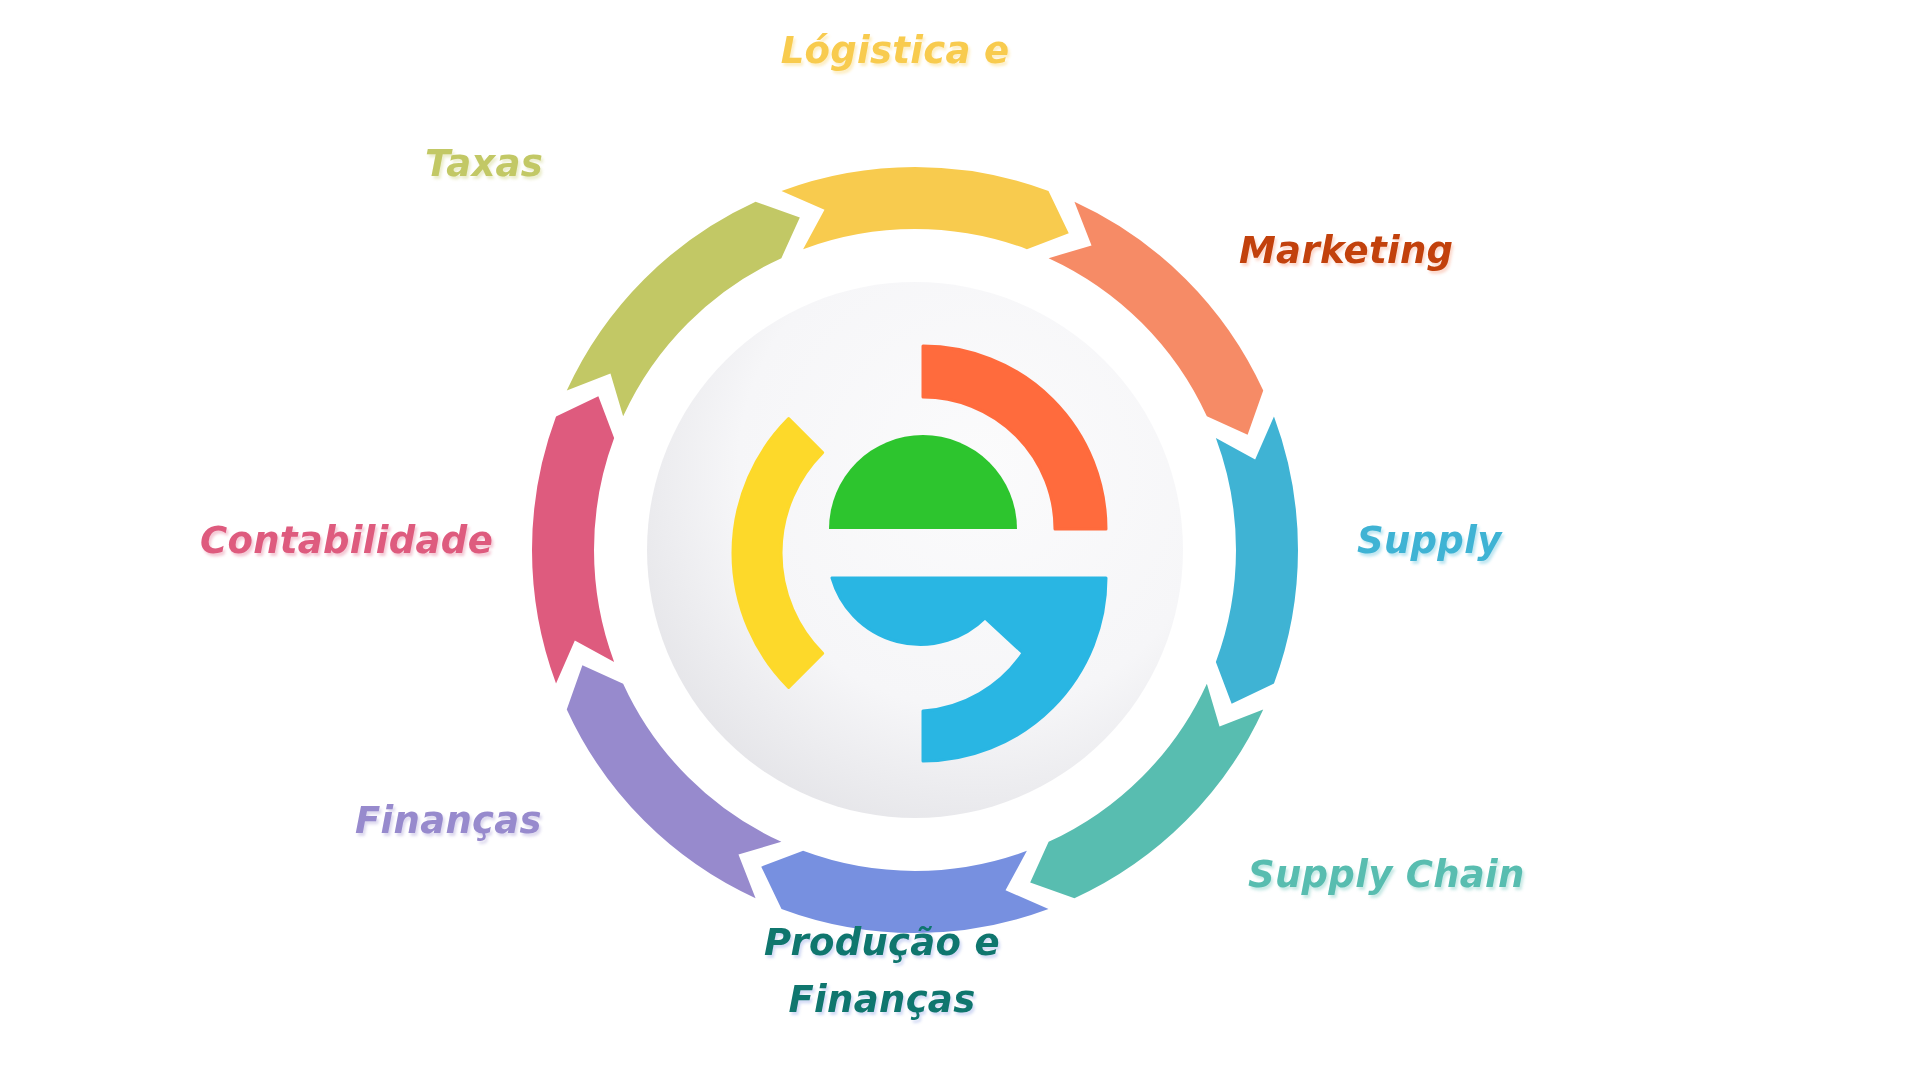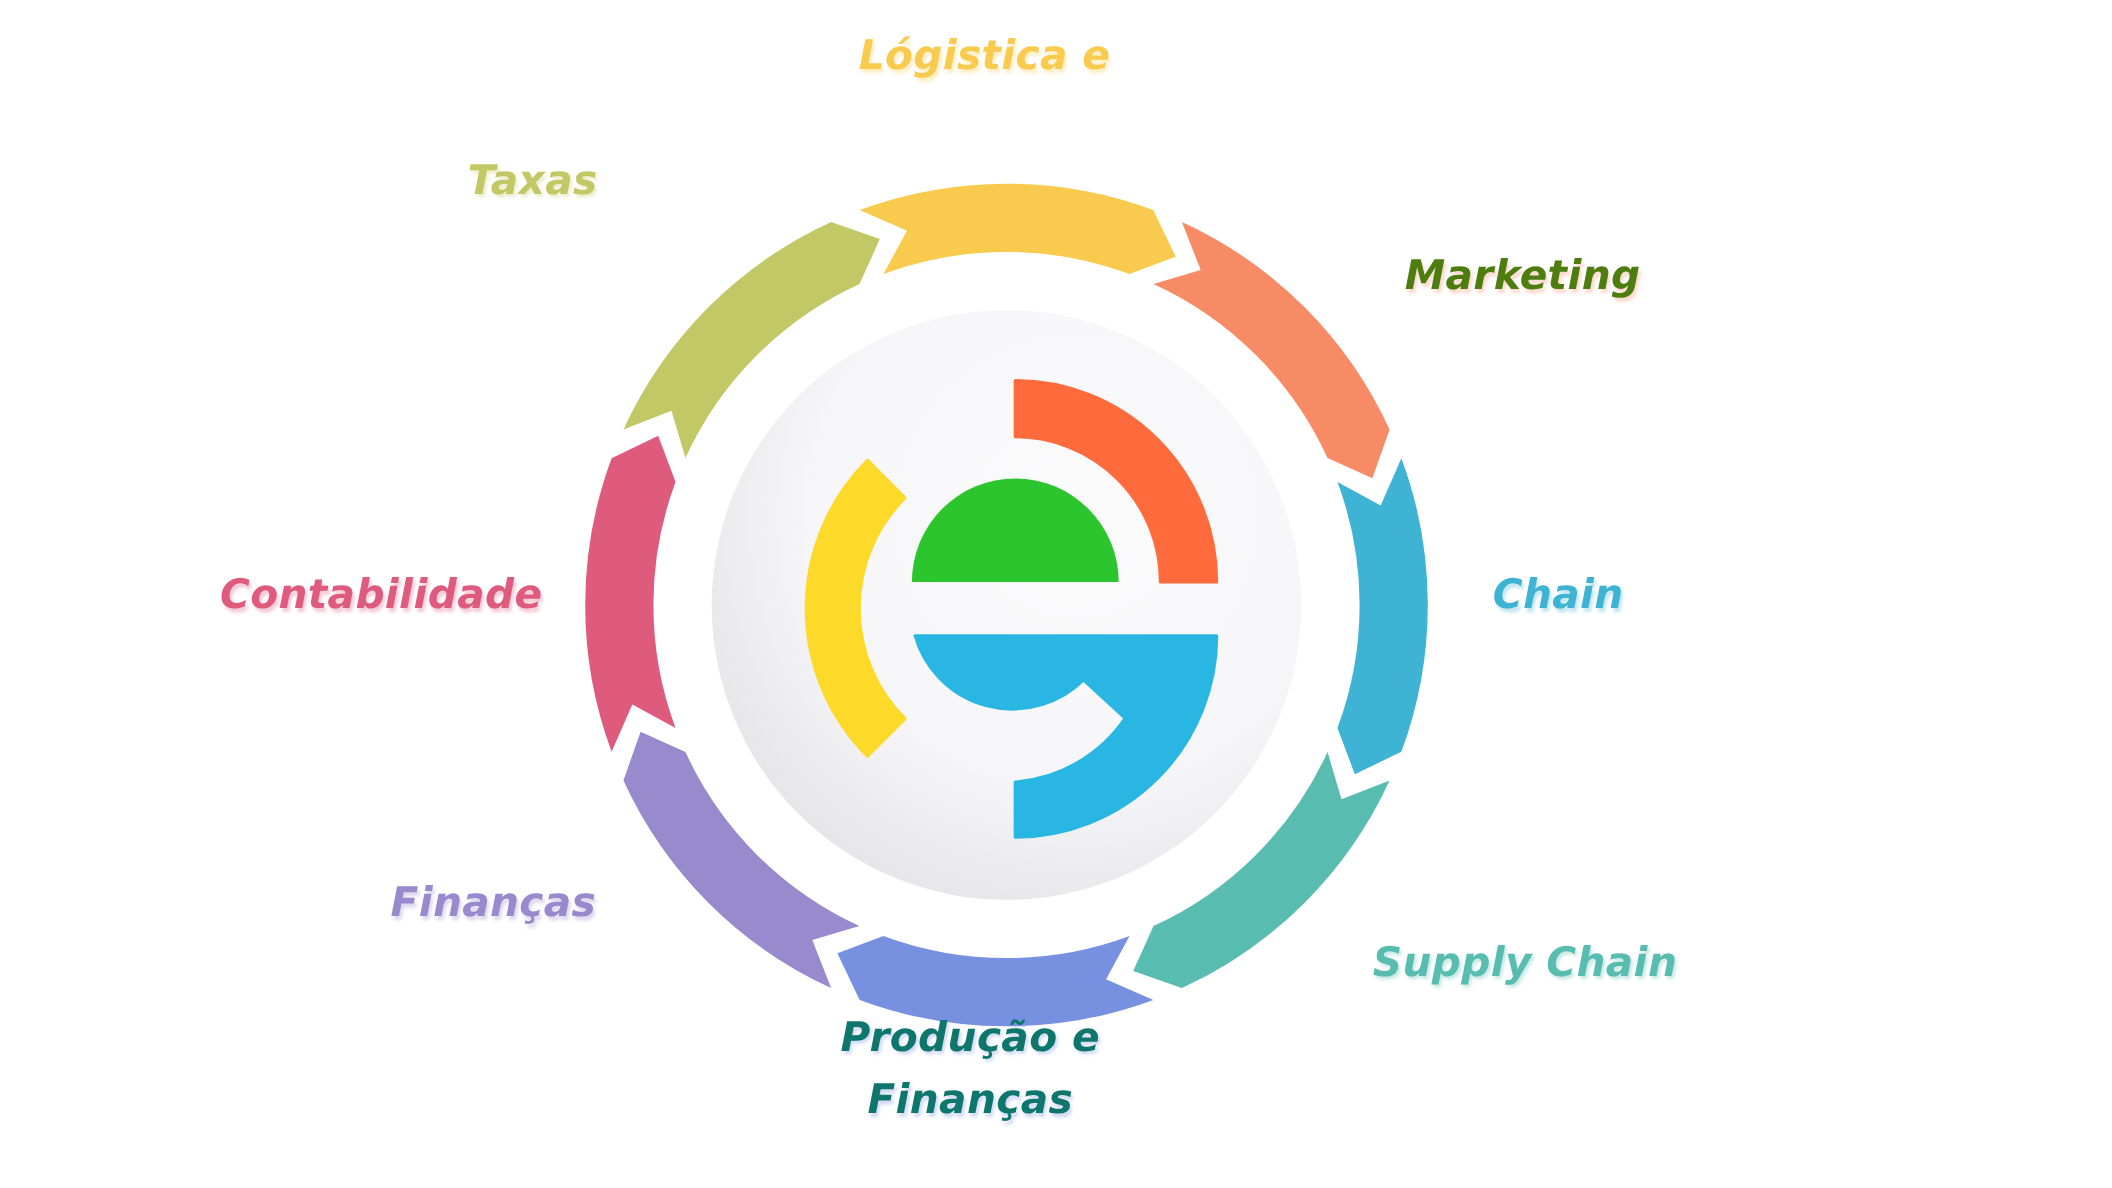--- a/index.html
+++ b/index.html
@@ -38,25 +38,25 @@
     <path id="logo-orange" d="M 923 346 A 183 183 0 0 1 1106 529 L 1055 529 A 132 132 0 0 0 923 397 Z" fill="#FF6B3D" stroke="#FF6B3D" stroke-width="3" stroke-linejoin="round"></path>
     <path id="logo-green" d="M 829 529 A 94 94 0 0 1 1017 529 Z" fill="#2DC52E"></path>
     <path id="logo-yellow" d="M 788.649711574556 687.350288425444 A 190 190 0 0 1 788.6497115745559 418.649711574556 L 822.5908370715102 452.59083707151024 A 142 142 0 0 0 822.5908370715102 653.4091629284898 Z" fill="#FDD92A" stroke="#FDD92A" stroke-width="3" stroke-linejoin="round"></path>
     <path id="logo-blue" d="M 832 578 L 1106 578 A 183 183 0 0 1 923 761 L 923 711 A 133 133 0 0 0 1023 653 L 985 618 A 92 92 0 0 1 832 578 Z" fill="#29B6E3" stroke="#29B6E3" stroke-width="3" stroke-linejoin="round"></path>
   </g>
 </svg>
 
 <div class="label center" style="left: 805px; top: 22px; width: 340px; margin-left: -80px; color: rgb(248, 203, 78); text-shadow: rgba(248, 203, 78, 0.333) 2px 3px 3px;">
   <span class="line">Lógistica e</span>
 </div>
-<div class="label left" style="left: 1277px; top: 222px; color: #4d7c0f; text-shadow: rgba(246, 139, 102, 0.333) 2px 3px 3px;">
+<div class="label left" style="left: 1239px; top: 222px; color: #c2410c; text-shadow: rgba(246, 139, 102, 0.333) 2px 3px 3px;">
   <span class="line">Marketing</span>
 </div>
 <div class="label left" style="left: 1357px; top: 512px; color: rgb(63, 179, 212); text-shadow: rgba(63, 179, 212, 0.333) 2px 3px 3px;">
-  <span class="line">Chain</span>
+  <span class="line">Supply</span>
 </div>
 <div class="label left" style="left: 1248px; top: 846px; color: rgb(88, 189, 176); text-shadow: rgba(88, 189, 176, 0.333) 2px 3px 3px;">
   <span class="line">Supply Chain</span>
 </div>
 <div class="label center" style="left: 742px; top: 914px; width: 340px; margin-left: -30px; color: #0f766e; text-shadow: rgba(119, 144, 224, 0.333) 2px 3px 3px;">
   <span class="line">Produção e</span>
   <span class="line">Finanças</span>
 </div>
 <div class="label left" style="left: 355px; top: 792px; color: rgb(151, 138, 205); text-shadow: rgba(151, 138, 205, 0.333) 2px 3px 3px;">
   <span class="line">Finanças</span>

